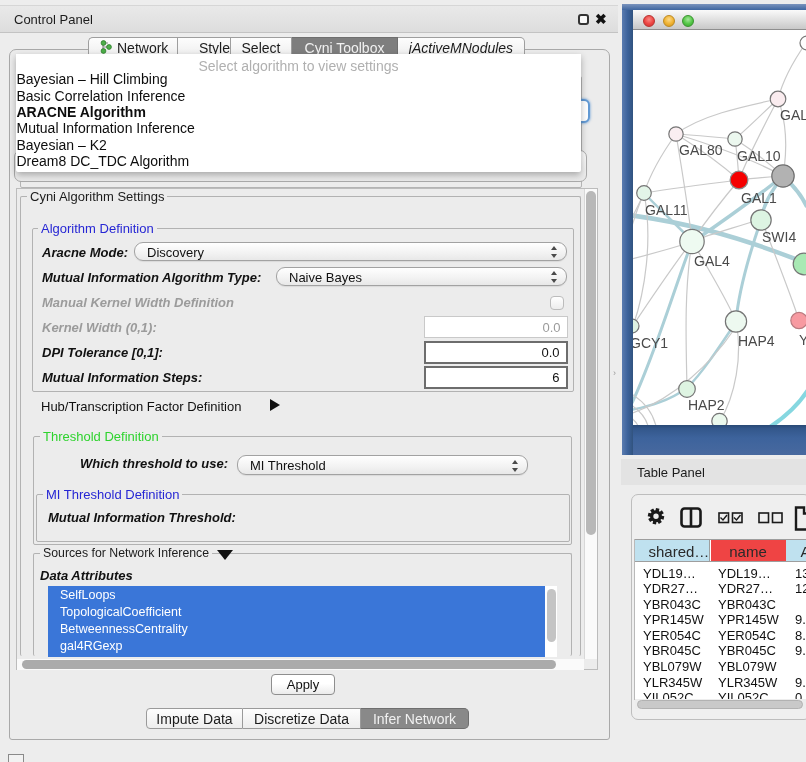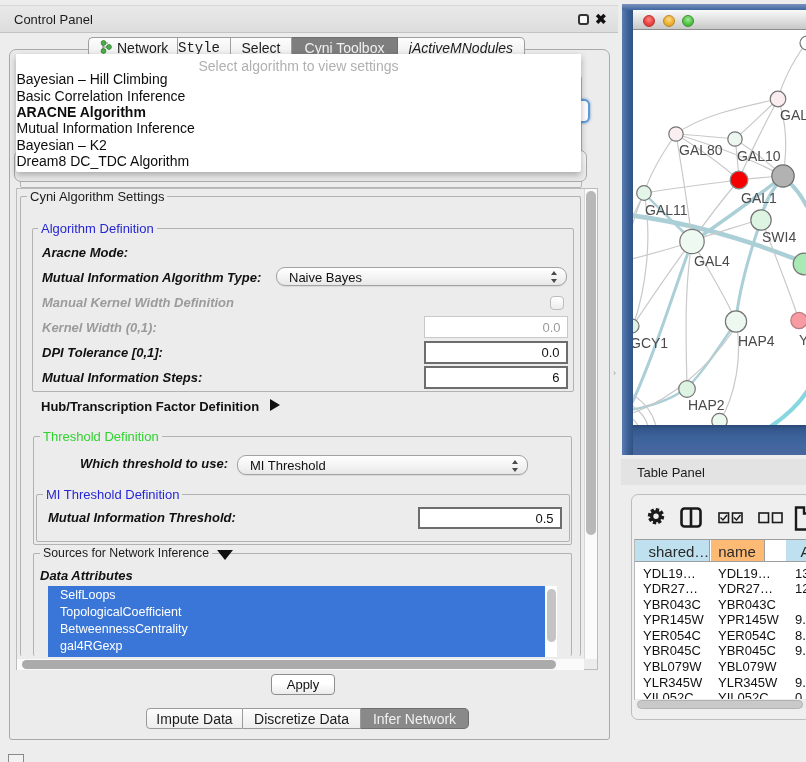--- a/index.html
+++ b/index.html
@@ -34,21 +34,21 @@
 <div class="abs" style="left:9px;top:49px;width:601px;height:691px;border:1px solid #a9a9a9;border-radius:7px 7px 3px 3px;background:#ececec;"></div>
 
 <div class="abs" style="left:88px;top:37px;height:19px;display:flex;font-size:14px;color:#1c1c1c;">
   <div style="width:89px;border:1px solid #9e9e9e;border-right:none;border-radius:5px 0 0 0;background:linear-gradient(#fdfdfd,#efefef);padding:2px 0 0 28px;position:relative;">
     <svg width="15" height="15" style="position:absolute;left:10px;top:2px;" viewBox="0 0 15 15">
       <path d="M4 3 L4 11 M4 7 L10 7 M4 3 L9 3" stroke="#8a8a8a" stroke-width="1.2" fill="none"></path>
       <circle cx="4.5" cy="3" r="2.4" fill="#4caf48" stroke="#2c7c29" stroke-width="0.8"></circle>
       <circle cx="10" cy="7" r="2.4" fill="#4caf48" stroke="#2c7c29" stroke-width="0.8"></circle>
       <circle cx="4.5" cy="11" r="2.4" fill="#4caf48" stroke="#2c7c29" stroke-width="0.8"></circle>
     </svg>Network</div>
-  <div style="width:53px;border:1px solid #9e9e9e;border-right:none;background:linear-gradient(#fdfdfd,#efefef);padding:2px 0 0 0;text-align:left;font-family:Liberation Mono, monospace;">Style</div>
+  <div style="width:53px;border:1px solid #9e9e9e;border-right:none;background:linear-gradient(#fdfdfd,#efefef);padding:2px 0 0 0;text-align:right;">Style</div>
   <div style="width:62px;border:1px solid #9e9e9e;background:linear-gradient(#fdfdfd,#efefef);padding:2px 0 0 0;text-align:center;">Select</div>
   <div style="width:106px;border:1px solid #6f6f6f;border-left:none;background:#7e7e7e;color:#f2f2f2;padding:2px 0 0 0;text-align:center;">Cyni Toolbox</div>
   <div style="width:127px;border:1px solid #9e9e9e;border-left:none;border-radius:0 5px 0 0;background:linear-gradient(#fdfdfd,#efefef);padding:2px 0 0 0;text-align:center;font-style:italic;">jActiveMNodules</div>
 </div>
 
 <div class="abs" style="left:20px;top:76px;width:562px;height:112px;border:1px solid #b4b4b4;border-radius:2px;"></div>
 <div class="abs" style="left:30px;top:99px;width:560px;height:24px;border:2px solid #639ad4;border-radius:6px;background:#fff;box-shadow:0 0 2px 1px rgba(100,155,215,0.5);"></div>
 <div class="abs" style="left:14px;top:150px;width:573px;height:32px;border:1px solid #aaaaaa;border-radius:7px;background:linear-gradient(#fcfcfc,#e9e9e9);"></div>
 
 <div class="abs" style="left:16px;top:188px;width:582px;height:482px;border:1px solid #bcbcbc;background:#ececec;"></div>
@@ -59,56 +59,59 @@
 <div class="abs" style="left:17px;top:659px;width:567px;height:11px;background:#fafafa;"></div>
 <div class="abs" style="left:22px;top:660px;width:534px;height:9px;background:#ababab;border-radius:4.5px;"></div>
 
 <div class="groupbox" style="left:20px;top:196px;width:561px;height:460px;border-bottom:none;"></div>
 <div class="glabel" style="left:27px;top:189px;color:#1c1c1c;">Cyni Algorithm Settings</div>
 
 <div class="groupbox" style="left:32px;top:228px;width:542px;height:164px;"></div>
 <div class="glabel" style="left:38px;top:221px;color:#2626d4;text-align:right;">Algorithm Definition</div>
 
 <div class="abs b13" style="left:42px;top:245px;">Aracne Mode:</div>
+<div class="combo" style="left:134px;top:241.5px;width:433px;height:19px;">
+      <span class="ctext">Discovery</span>
+      <span class="spin"></span>
+    </div>
 
 <div class="abs b13" style="left:42px;top:270px;">Mutual Information Algorithm Type:</div>
 <div class="combo" style="left:276px;top:266.5px;width:291px;height:19px;">
       <span class="ctext">Naive Bayes</span>
       <span class="spin"></span>
     </div>
 
 <div class="abs b13 gray" style="left:42px;top:295px;">Manual Kernel Width Definition</div>
 <div class="abs" style="left:550px;top:296px;width:13.5px;height:14px;border:1.5px solid #bcbcbc;border-radius:4px;background:linear-gradient(#ffffff,#ededed);"></div>
 
 <div class="abs b13 gray" style="left:42px;top:320px;">Kernel Width (0,1):</div>
 <div class="tfield" style="left:424px;top:316px;width:143.5px;height:22px;border:1px solid #c9c9c9;color:#9b9b9b;padding-top:3px;">0.0</div>
 
 <div class="abs b13" style="left:42px;top:345px;">DPI Tolerance [0,1]:</div>
 <div class="tfield" style="left:424px;top:341px;width:143.5px;height:23px;border:2px solid #6d6d6d;color:#111;padding-top:2px;">0.0</div>
 
 <div class="abs b13" style="left:42px;top:370px;">Mutual Information Steps:</div>
 <div class="tfield" style="left:424px;top:366px;width:143.5px;height:23px;border:2px solid #6d6d6d;color:#111;padding-top:2px;">6</div>
 
-<div class="abs r13" style="left:41px;top:399px;font-weight:bold;">Hub/Transcription Factor Definition</div>
+<div class="abs r13" style="left:41px;top:399px;">Hub/Transcription Factor Definition</div>
 <div class="abs" style="left:270px;top:399px;width:0;height:0;border-top:6.5px solid transparent;border-bottom:6.5px solid transparent;border-left:10px solid #111;"></div>
 
 <div class="groupbox" style="left:33px;top:436px;width:539px;height:109px;"></div>
 <div class="glabel" style="left:40px;top:429px;color:#2ed32e;">Threshold Definition</div>
 
 <div class="abs b13" style="left:80px;top:456px;">Which threshold to use:</div>
 <div class="combo" style="left:237px;top:455px;width:291px;height:19.5px;">
       <span class="ctext">MI Threshold</span>
       <span class="spin"></span>
     </div>
 
 <div class="groupbox" style="left:36px;top:494px;width:534px;height:48px;"></div>
 <div class="glabel" style="left:43px;top:487px;color:#2626d4;">MI Threshold Definition</div>
 
 <div class="abs b13" style="left:48px;top:510px;">Mutual Information Threshold:</div>
-<div class="tfield" style="left:418px;top:506.5px;width:143.5px;height:22px;border:2px solid #6d6d6d;color:#111;padding-top:2px;">0.5</div>
 
 <div class="groupbox" style="left:33px;top:553px;width:539px;height:103px;border-bottom:none;"></div>
 <div class="glabel" style="left:40px;top:546px;color:#1c1c1c;font-size:12.3px;">Sources for Network Inference</div>
 <div class="abs" style="left:217px;top:550px;width:0;height:0;border-left:8.5px solid transparent;border-right:8.5px solid transparent;border-top:10px solid #111;"></div>
 
 <div class="abs b13" style="left:40px;top:568px;">Data Attributes</div>
 
 <div class="abs" style="left:48px;top:586px;width:509px;height:71px;background:#ffffff;"></div>
 <div class="abs" style="left:48px;top:586px;width:497px;height:71px;background:#3a76d8;color:#fff;font-size:12.5px;">
   <div style="padding:2px 0 1px 12px;">SelfLoops</div>
@@ -246,21 +249,21 @@
     <rect x="115" y="8" width="9.5" height="9.5" stroke-width="1.6"></rect>
     <rect x="128.5" y="8" width="9.5" height="9.5" stroke-width="1.6"></rect>
     <path d="M152 2.5 h8 v6 h6 v16 h-14 Z" stroke-width="2.4"></path>
   </g>
 </svg>
 
 <div class="abs" style="left:633.5px;top:539px;width:172.5px;height:161px;background:#ffffff;border-left:1px solid #b9b9b9;"></div>
 
 <div class="abs" style="left:634.5px;top:539px;width:171.5px;height:23px;border-top:1px solid #9e9e9e;border-bottom:1px solid #9e9e9e;font-size:15px;color:#2a2a2a;">
   <div class="abs" style="left:0;top:0;width:75px;height:21px;background:#bfe1ef;border-right:1px solid #9e9e9e;text-align:center;padding-top:3px;text-indent:14px;">shared…</div>
-  <div class="abs" style="left:76px;top:0;width:54px;height:21px;background:#fdba74;border-right:1px solid #9e9e9e;text-align:center;padding-top:3px;">name</div>
+  <div class="abs" style="left:76px;top:0;width:76px;height:21px;background:#ef4444;border-right:1px solid #9e9e9e;text-align:center;padding-top:3px;">name</div>
   <div class="abs" style="left:151px;top:0;width:21px;height:21px;background:#bfe1ef;padding-top:3px;padding-left:15px;">A</div>
 </div>
 
 <div class="abs" style="left:634.5px;top:564.5px;width:171.5px;height:135px;overflow:hidden;font-size:13px;color:#111;">
   <div style="height:15.6px;position:relative;">
         <span style="position:absolute;left:8.5px;top:1px;">YDL19…</span>
         <span style="position:absolute;left:83.5px;top:1px;">YDL19…</span>
         <span style="position:absolute;left:160.5px;top:1px;">13</span>
       </div>
   <div style="height:15.6px;position:relative;">

